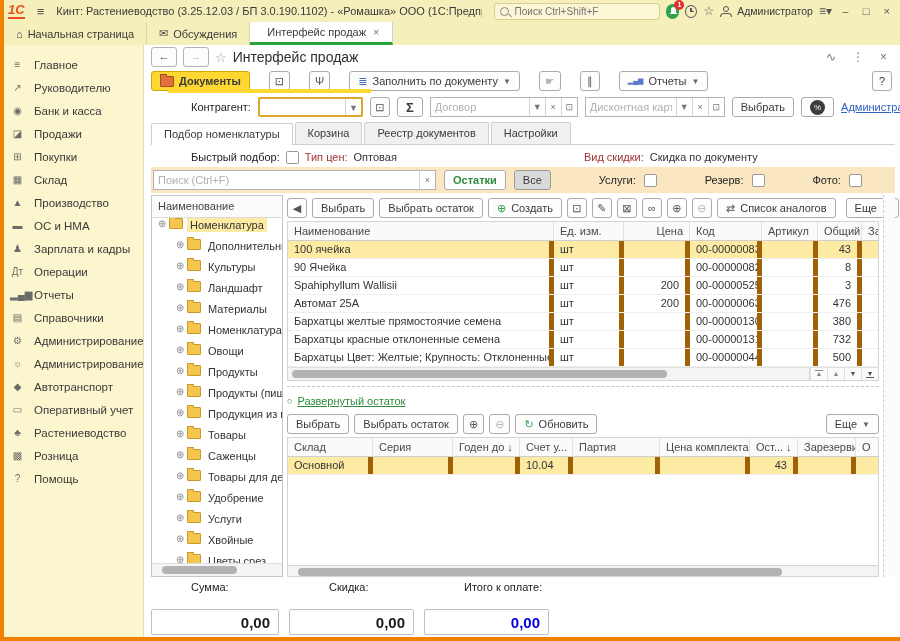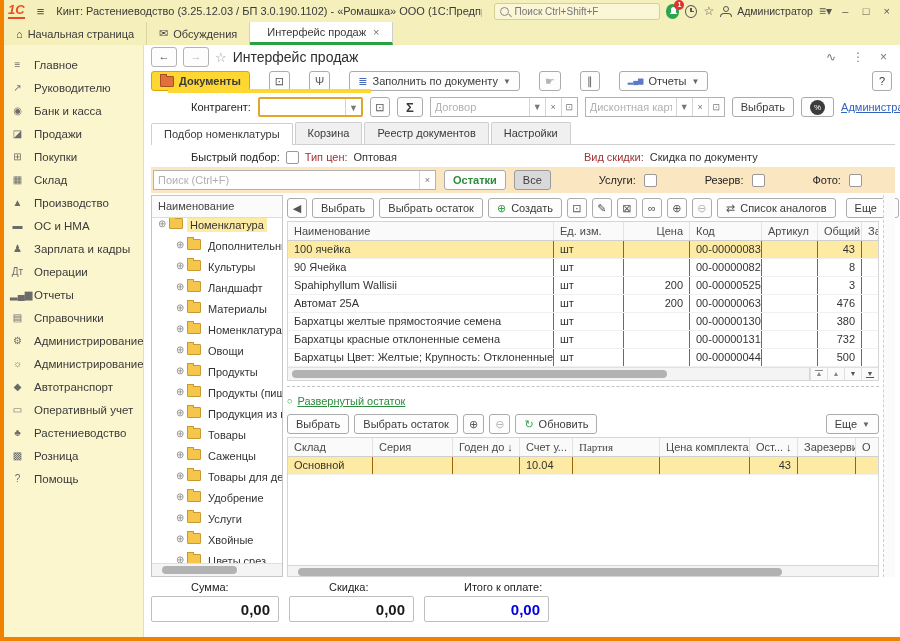--- a/index.html
+++ b/index.html
@@ -104,21 +104,21 @@
   .tree-label.sel{background:#fdeaa3;}
   .hscroll{height:12px;background:#f4f4f4;border-top:1px solid #e0e0e0;position:relative;flex:0 0 auto;}
   .hthumb{position:absolute;top:2px;height:8px;background:#b2b2b2;border-radius:4px;}
   .rightpanel{flex:1;display:flex;flex-direction:column;min-width:0;}
   .rp-toolbar{height:26px;display:flex;align-items:center;gap:5px;flex:0 0 auto;}
   .spacer{flex:1;}
   
   .thead{display:flex;height:20px;border:1px solid #d5d5d5;border-bottom:1px solid #cfcfcf;background:#fafafa;color:#4a4a4a;align-items:center;flex:0 0 auto;box-sizing:border-box;}
   .thead span{padding:0 6px;border-right:1px solid #e3e3e3;white-space:nowrap;overflow:hidden;box-sizing:border-box;height:100%;line-height:19px;}
   .trow{display:flex;height:17px;border-bottom:1px solid #f0f0f0;align-items:center;}
-  .trow span{padding:0 6px;border-right:1px solid #a16207;white-space:nowrap;overflow:hidden;box-sizing:border-box;height:100%;line-height:16px;}
+  .trow span{padding:0 6px;border-right:5px solid #a16207;white-space:nowrap;overflow:hidden;box-sizing:border-box;height:100%;line-height:16px;}
   .trow.sel span{background:#fdeaa3;}
   .tbody{border-left:1px solid #d5d5d5;border-right:1px solid #d5d5d5;background:#fff;}
   .c-name{flex:1;min-width:0;}
   .c-unit{width:70px;flex:0 0 auto;}
   .c-price{width:66px;flex:0 0 auto;text-align:right;}
   .c-code{width:72px;flex:0 0 auto;}
   .c-art{width:56px;flex:0 0 auto;}
   .c-tot{width:44px;flex:0 0 auto;text-align:right;}
   .c-za{width:16px;flex:0 0 auto;border-right:none !important;}
   .t1-foot{height:14px;display:flex;border:1px solid #d5d5d5;border-top:1px solid #e0e0e0;background:#f4f4f4;box-sizing:border-box;flex:0 0 auto;}
@@ -129,30 +129,30 @@
   .nbtn.bar::after{content:"";position:absolute;left:4px;right:4px;bottom:2px;height:1px;background:currentColor;}
   .nbtn.bart::after{content:"";position:absolute;left:4px;right:4px;top:2px;height:1px;background:currentColor;}
   
   .restlink-row{height:20px;display:flex;align-items:center;gap:5px;border-top:1px dashed #c4c4c4;margin-top:5px;padding-top:4px;flex:0 0 auto;}
   .greenlink{color:#2e8b3d;text-decoration:underline;}
   .greendot{color:#2e8b3d;font-size:9px;}
   .c2-sklad{width:85px;flex:0 0 auto;}
   .c2-seria{width:80px;flex:0 0 auto;}
   .c2-goden{width:67px;flex:0 0 auto;}
   .c2-schet{width:53px;flex:0 0 auto;}
-  .c2-part{width:87px;flex:0 0 auto;font-family:Liberation Serif, serif;}
+  .c2-part{width:87px;flex:0 0 auto;}
   .c2-price{width:90px;flex:0 0 auto;}
   .c2-ost{width:48px;flex:0 0 auto;text-align:right;}
   .c2-rez{width:58px;flex:0 0 auto;}
   .c2-o{flex:1;min-width:10px;border-right:none !important;}
   .filler{flex:1;border-left:1px solid #d5d5d5;border-right:1px solid #d5d5d5;background:#fff;}
   .vstrip{width:11px;border-left:1px dashed #cfcfcf;background:#fbfbfb;flex:0 0 auto;}
   
   .totals{height:56px;display:flex;gap:10px;padding:4px 0 0 0;flex:0 0 auto;}
-  .tot-block{display:flex;flex-direction:column;gap:3px;}
+  .tot-block{display:flex;flex-direction:column;gap:16px;}
   .tot-field{border:1px solid #bfbfbf;border-radius:2px;height:26px;font-size:15px;font-weight:bold;text-align:right;padding:0 8px;font-family:"Liberation Sans",sans-serif;color:#1a1a1a;box-sizing:border-box;background:#fff;}
   .tot-field.blue{color:#0000e0;}
   .w128{width:128px;} .w125{width:125px;}
 </style>
 </head>
 <body>
 
 <div class="screen">
   <div class="leftstrip"></div>
 

